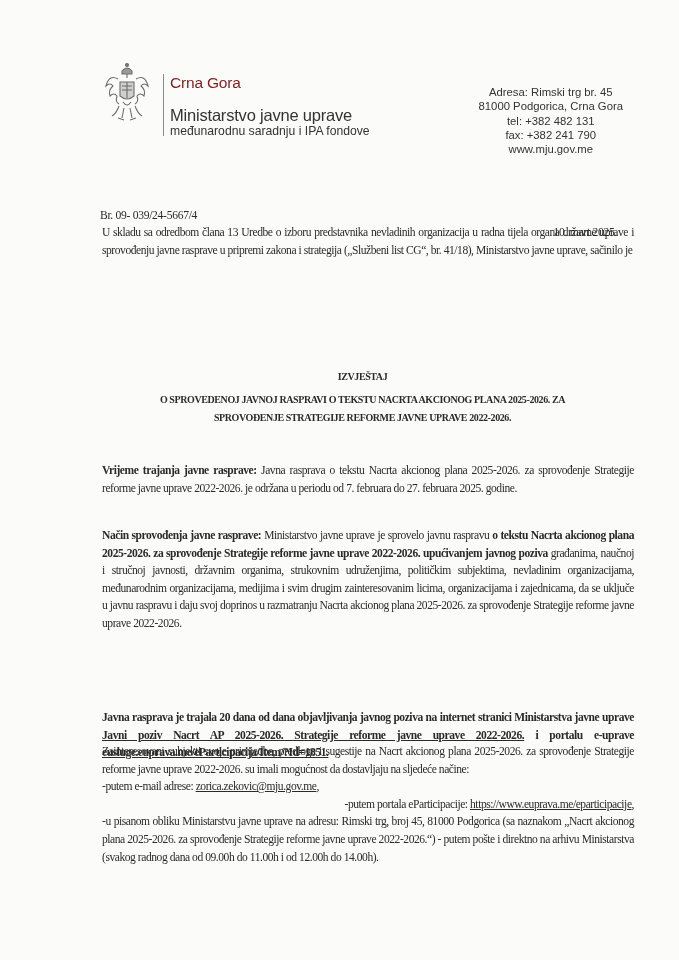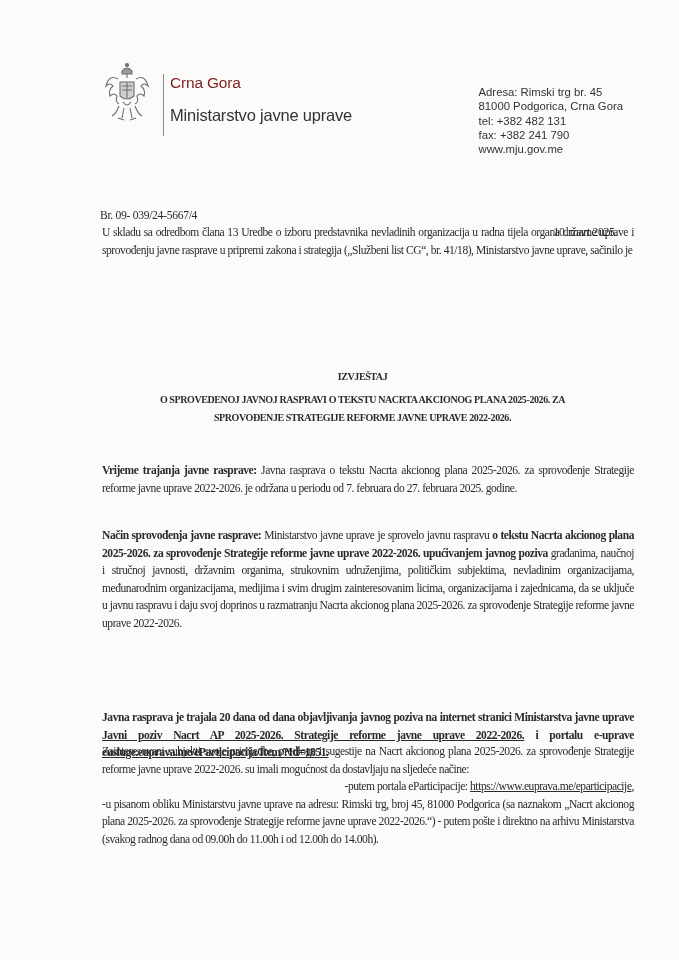--- a/index.html
+++ b/index.html
@@ -6,21 +6,21 @@
   body {
     width: 679px; height: 960px; background: #fbfbfa; position: relative; overflow: hidden;
     font-family: "Liberation Sans", sans-serif; color: #2a2a2a;
   }
   .abs { position: absolute; }
   .crest { left: 104px; top: 62px; width: 46px; height: 62px; }
   .vline { left: 163px; top: 74px; width: 1px; height: 62px; background: #8a8a8a; }
   .org1 { left: 170px; top: 74px; font-size: 15.5px; color: #7f1d1d; letter-spacing: -0.2px; }
   .org2 { left: 170px; top: 106px; font-size: 16.5px; color: #333; letter-spacing: -0.2px; }
   .dir { left: 170px; top: 124px; font-size: 12.2px; line-height: 15px; color: #333; width: 300px; }
-  .addr { right: 56px; top: 85px; text-align: left; font-size: 11.3px; line-height: 14.3px; color: #333; }
+  .addr { right: 56px; top: 85px; text-align: center; font-size: 11.3px; line-height: 14.3px; color: #333; }
   .doc { font-family: Liberation Serif, serif; }
   .ref { left: 100px; top: 209px; font-size: 11.6px; letter-spacing: -0.3px; }
   .date { right: 62px; top: 226px; font-size: 11.6px; letter-spacing: -0.3px; }
   .p { left: 102px; width: 532px; font-size: 11.55px; line-height: 17.6px; text-align: justify; letter-spacing: -0.45px; }
   .p1 { top: 224px; }
   .title { left: 90px; width: 545px; text-align: center; font-weight: bold; font-size: 10px; letter-spacing: -0.4px; }
   .t1 { top: 371px; }
   .t2 { top: 391px; line-height: 18px; }
   .p2 { top: 462px; }
   .p3 { top: 527px; }
@@ -45,20 +45,21 @@
     <path d="M19 40 Q23 46 27 40"></path>
     <path d="M15 44 Q12 52 8 54 M31 44 Q34 52 38 54"></path>
     <path d="M20 46 L18 56 M26 46 L28 56"></path>
     <path d="M14 56 L20 58 M32 56 L26 58"></path>
   </g>
 </svg>
 <div class="abs vline"></div>
 <div class="abs org1">Crna Gora</div>
 <div class="abs org2">Ministarstvo javne uprave</div>
 <div class="abs dir">
+  <span class="line">međunarodnu saradnju i IPA fondove</span>
 </div>
 <div class="abs addr">
   <span class="line">Adresa: Rimski trg br. 45</span>
   <span class="line">81000 Podgorica, Crna Gora</span>
   <span class="line">tel: +382 482 131</span>
   <span class="line">fax: +382 241 790</span>
   <span class="line">www.mju.gov.me</span>
 </div>
 
 <div class="abs doc ref">Br. 09- 039/24-5667/4</div>
@@ -73,15 +74,16 @@
 </div>
 
 <div class="abs doc p p2"><b>Vrijeme trajanja javne rasprave:</b><span> Javna rasprava o tekstu Nacrta akcionog plana 2025-2026. za sprovođenje Strategije reforme javne uprave 2022-2026. je održana u periodu od 7. februara do 27. februara 2025. godine.</span></div>
 
 <div class="abs doc p p3"><b>Način sprovođenja javne rasprave:</b><span> Ministarstvo javne uprave je sprovelo javnu raspravu </span><b>o tekstu Nacrta akcionog plana 2025-2026. za sprovođenje Strategije reforme javne uprave 2022-2026. upućivanjem javnog poziva</b><span> građanima, naučnoj i stručnoj javnosti, državnim organima, strukovnim udruženjima, političkim subjektima, nevladinim organizacijama, međunarodnim organizacijama, medijima i svim drugim zainteresovanim licima, organizacijama i zajednicama, da se uključe u javnu raspravu i daju svoj doprinos u razmatranju Nacrta akcionog plana 2025-2026. za sprovođenje Strategije reforme javne uprave 2022-2026.</span></div>
 
 <div class="abs doc p p4"><span>Javna rasprava je trajala 20 dana od dana objavljivanja javnog poziva na internet stranici Ministarstva javne uprave </span><a>Javni poziv Nacrt AP 2025-2026. Strategije reforme javne uprave 2022-2026.</a><span> i portalu e-uprave </span><a>eusluge.euprava.me/eParticipacija/Item/?Id=1851.</a></div>
 
 <div class="abs doc p p5">
   <span>Zainteresovani subjekti svoje primjedbe, predloge i sugestije na Nacrt akcionog plana 2025-2026. za sprovođenje Strategije reforme javne uprave 2022-2026. su imali mogućnost da dostavljaju na sljedeće načine:</span>
+  <span class="line" style="text-align:left"><span>-putem e-mail adrese: </span><a>zorica.zekovic@mju.gov.me</a><span>,</span></span>
   <span class="line" style="text-align:right"><span>-putem portala eParticipacije: </span><a>https://www.euprava.me/eparticipacije</a><span>,</span></span>
   <span class="line">-u pisanom obliku Ministarstvu javne uprave na adresu: Rimski trg, broj 45, 81000 Podgorica (sa naznakom „Nacrt akcionog plana 2025-2026. za sprovođenje Strategije reforme javne uprave 2022-2026.“) - putem pošte i direktno na arhivu Ministarstva (svakog radnog dana od 09.00h do 11.00h i od 12.00h do 14.00h).</span>
 </div>
 
 </body></html>

